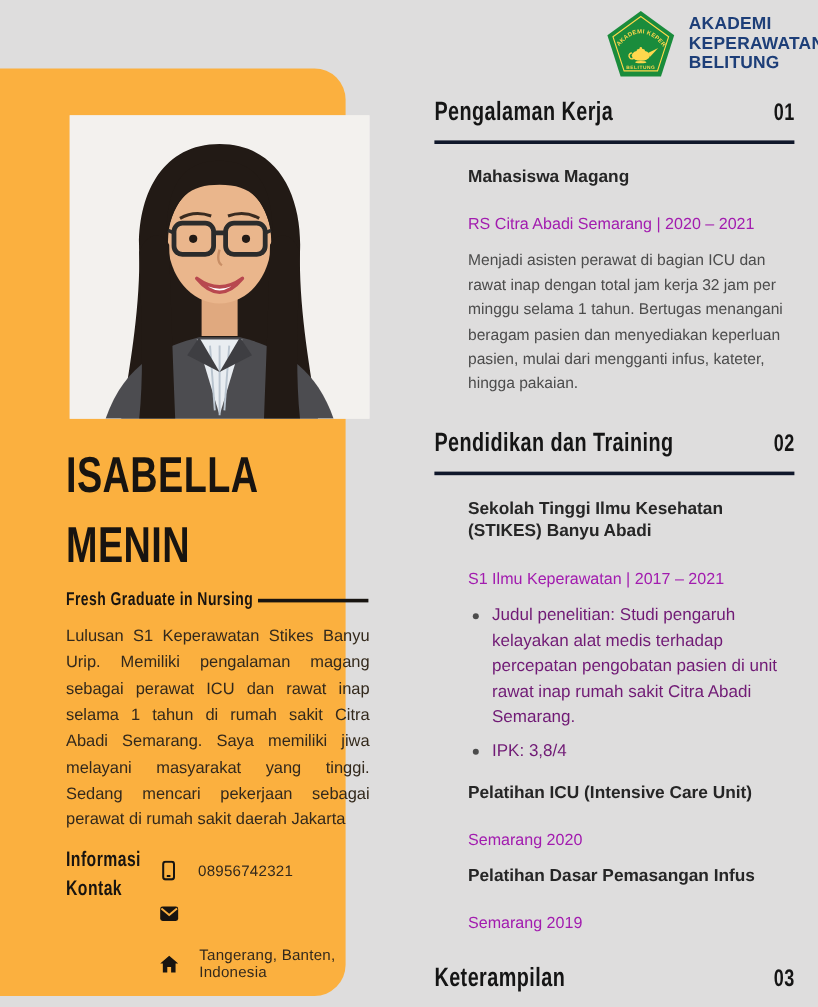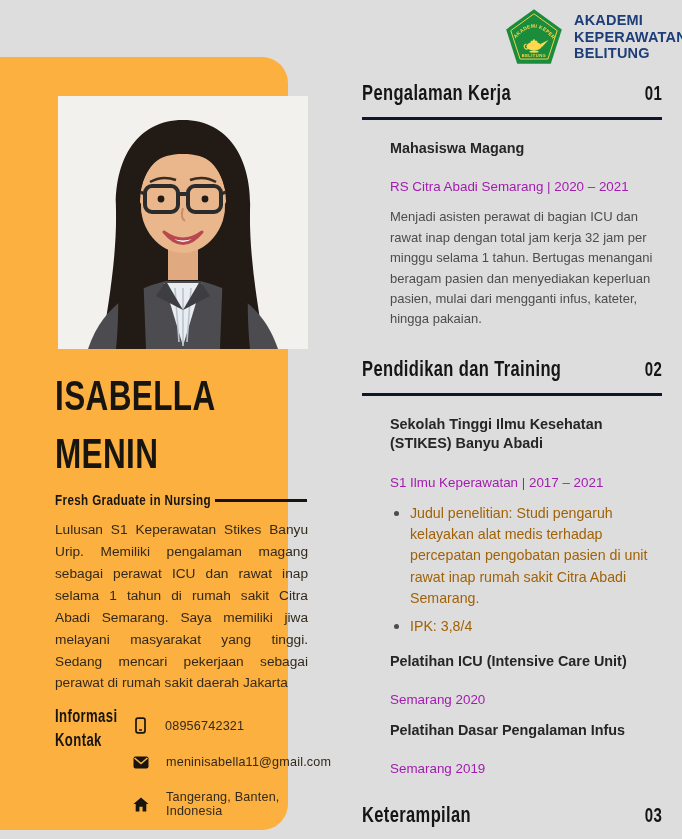--- a/index.html
+++ b/index.html
@@ -79,21 +79,21 @@
   .sec-num   { font-size:20px; color:#151515; }
   .sec-body  { padding:19px 0 0 28px; }
 
   .entry-title { font-size:14.4px; font-weight:700; color:#262626; line-height:1.35; margin-bottom:5px; }
   .entry-sub   { font-size:13.4px; color:#a21caf; margin-bottom:13px;margin-top:21px; }
   .entry-text  { font-size:13px; color:#4c4c4c; line-height:1.57; }
 
   ul.dots { list-style:none; margin:2px 0 12px 2px; }
   ul.dots li {
     position:relative; padding-left:18px;
-    font-size:14.2px; color:#a16207; line-height:1.5; margin-bottom:7px;
+    font-size:14.2px; color:#701a75; line-height:1.5; margin-bottom:7px;
   }
   ul.dots li::before {
     content:""; position:absolute; left:2px; top:8px;
     width:5px; height:5px; border-radius:50%; background:#4c4c4c;
   }
   ul.dots.small li { font-size:12.7px; line-height:1.65; margin-bottom:13px; color:#4a4a4a; }
   ul.dots.small li::before { top:7px; width:4px; height:4px; }
 
   .training { margin-top:14px; }
   .training .entry-sub { margin-bottom:11px; }
@@ -195,21 +195,20 @@
           <rect x="3" y="1.2" width="9" height="14.6" rx="2" fill="none" stroke="#181410" stroke-width="1.7"></rect>
           <line x1="6" y1="13" x2="9" y2="13" stroke="#181410" stroke-width="1.5"></line>
         </svg>
         <span class="contact-value">08956742321</span>
       </div>
       <div class="contact-row">
         <svg width="16" height="13" viewBox="0 0 16 13">
           <rect x="0.5" y="0.5" width="15" height="12" rx="2" fill="#181410"></rect>
           <path d="M1.5 2 L8 7.5 L14.5 2" fill="none" stroke="#fbb03f" stroke-width="1.6"></path>
         </svg>
-        <span class="contact-value">meninisabella11@gmail.com</span>
       </div>
       <div class="contact-row">
         <svg width="16" height="15" viewBox="0 0 16 15">
           <path d="M8 0.5 L15.5 7 H13.3 V14.5 H9.6 V9.8 H6.4 V14.5 H2.7 V7 H0.5 Z" fill="#181410"></path>
         </svg>
         <span class="contact-value">Tangerang, Banten, Indonesia</span>
       </div>
     </div>
   </div>
 </div>
@@ -238,21 +237,21 @@
       <div class="entry-sub">S1 Ilmu Keperawatan | 2017 – 2021</div>
       <ul class="dots">
         <li>Judul penelitian: Studi pengaruh kelayakan alat medis terhadap percepatan pengobatan pasien di unit rawat inap rumah sakit Citra Abadi Semarang.</li>
         <li>IPK: 3,8/4</li>
       </ul>
       <div class="training">
         <div class="entry-title">Pelatihan ICU (Intensive Care Unit)</div>
         <div class="entry-sub">Semarang 2020</div>
       </div>
       <div class="training">
-        <div class="entry-title">Pelatihan Dasar Pengalaman Infus</div>
+        <div class="entry-title">Pelatihan Dasar Pemasangan Infus</div>
         <div class="entry-sub">Semarang 2019</div>
       </div>
     </div>
   </section>
 
   <section class="section">
     <div class="sec-head">
       <span class="cond sec-title">Keterampilan</span>
       <span class="cond cond-r sec-num">03</span>
     </div>

